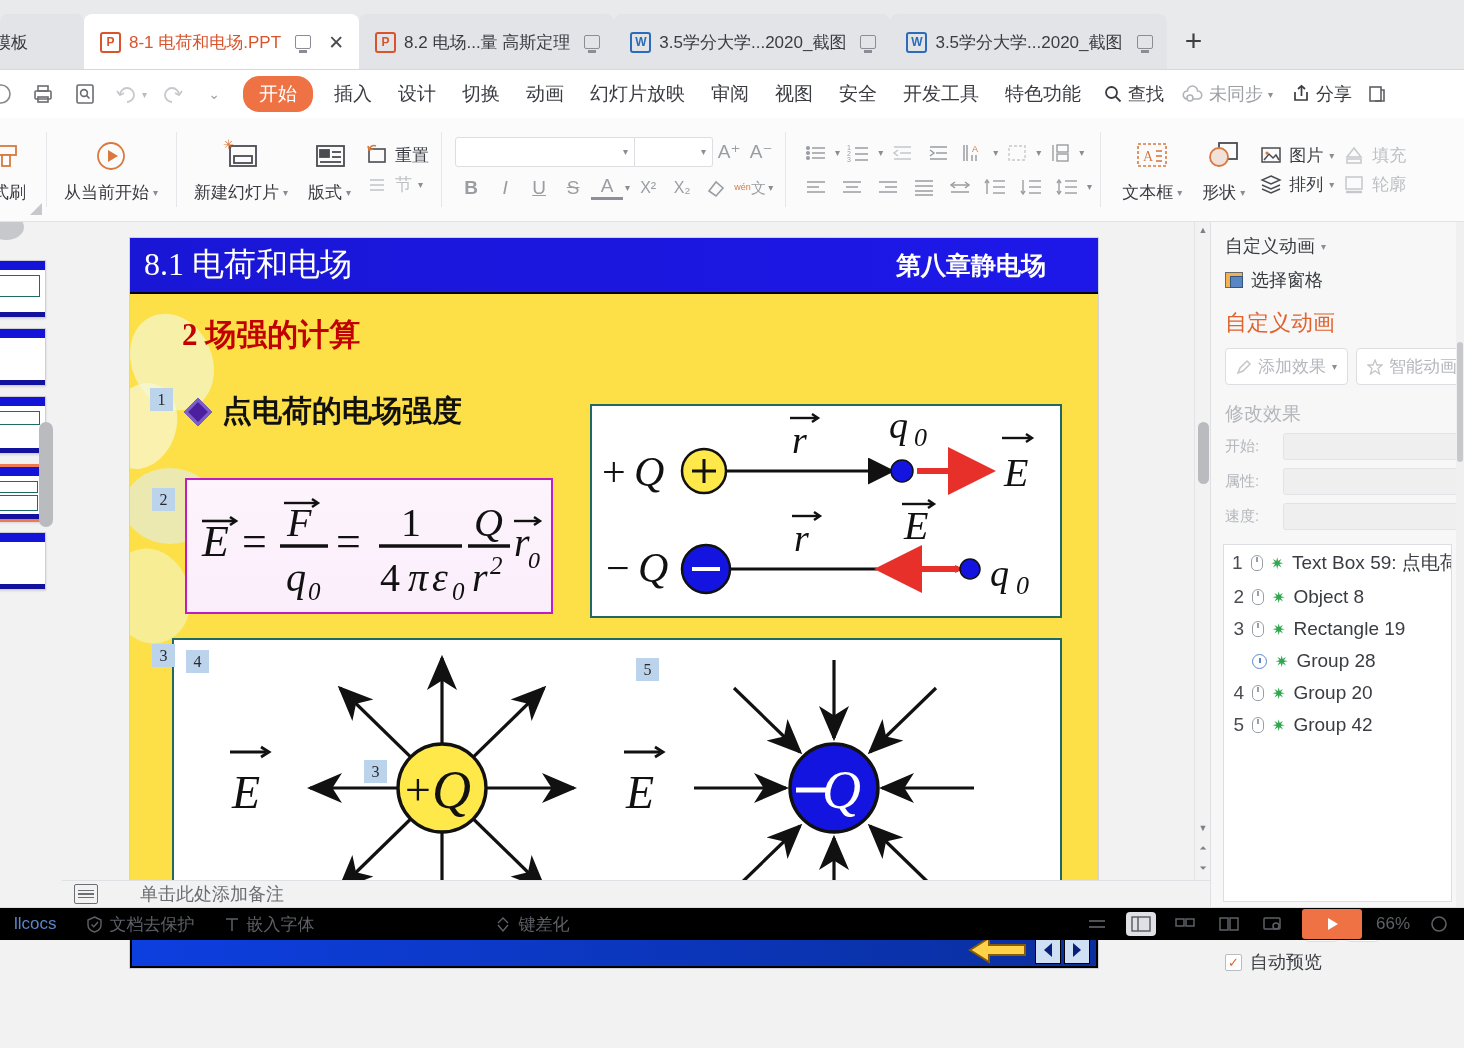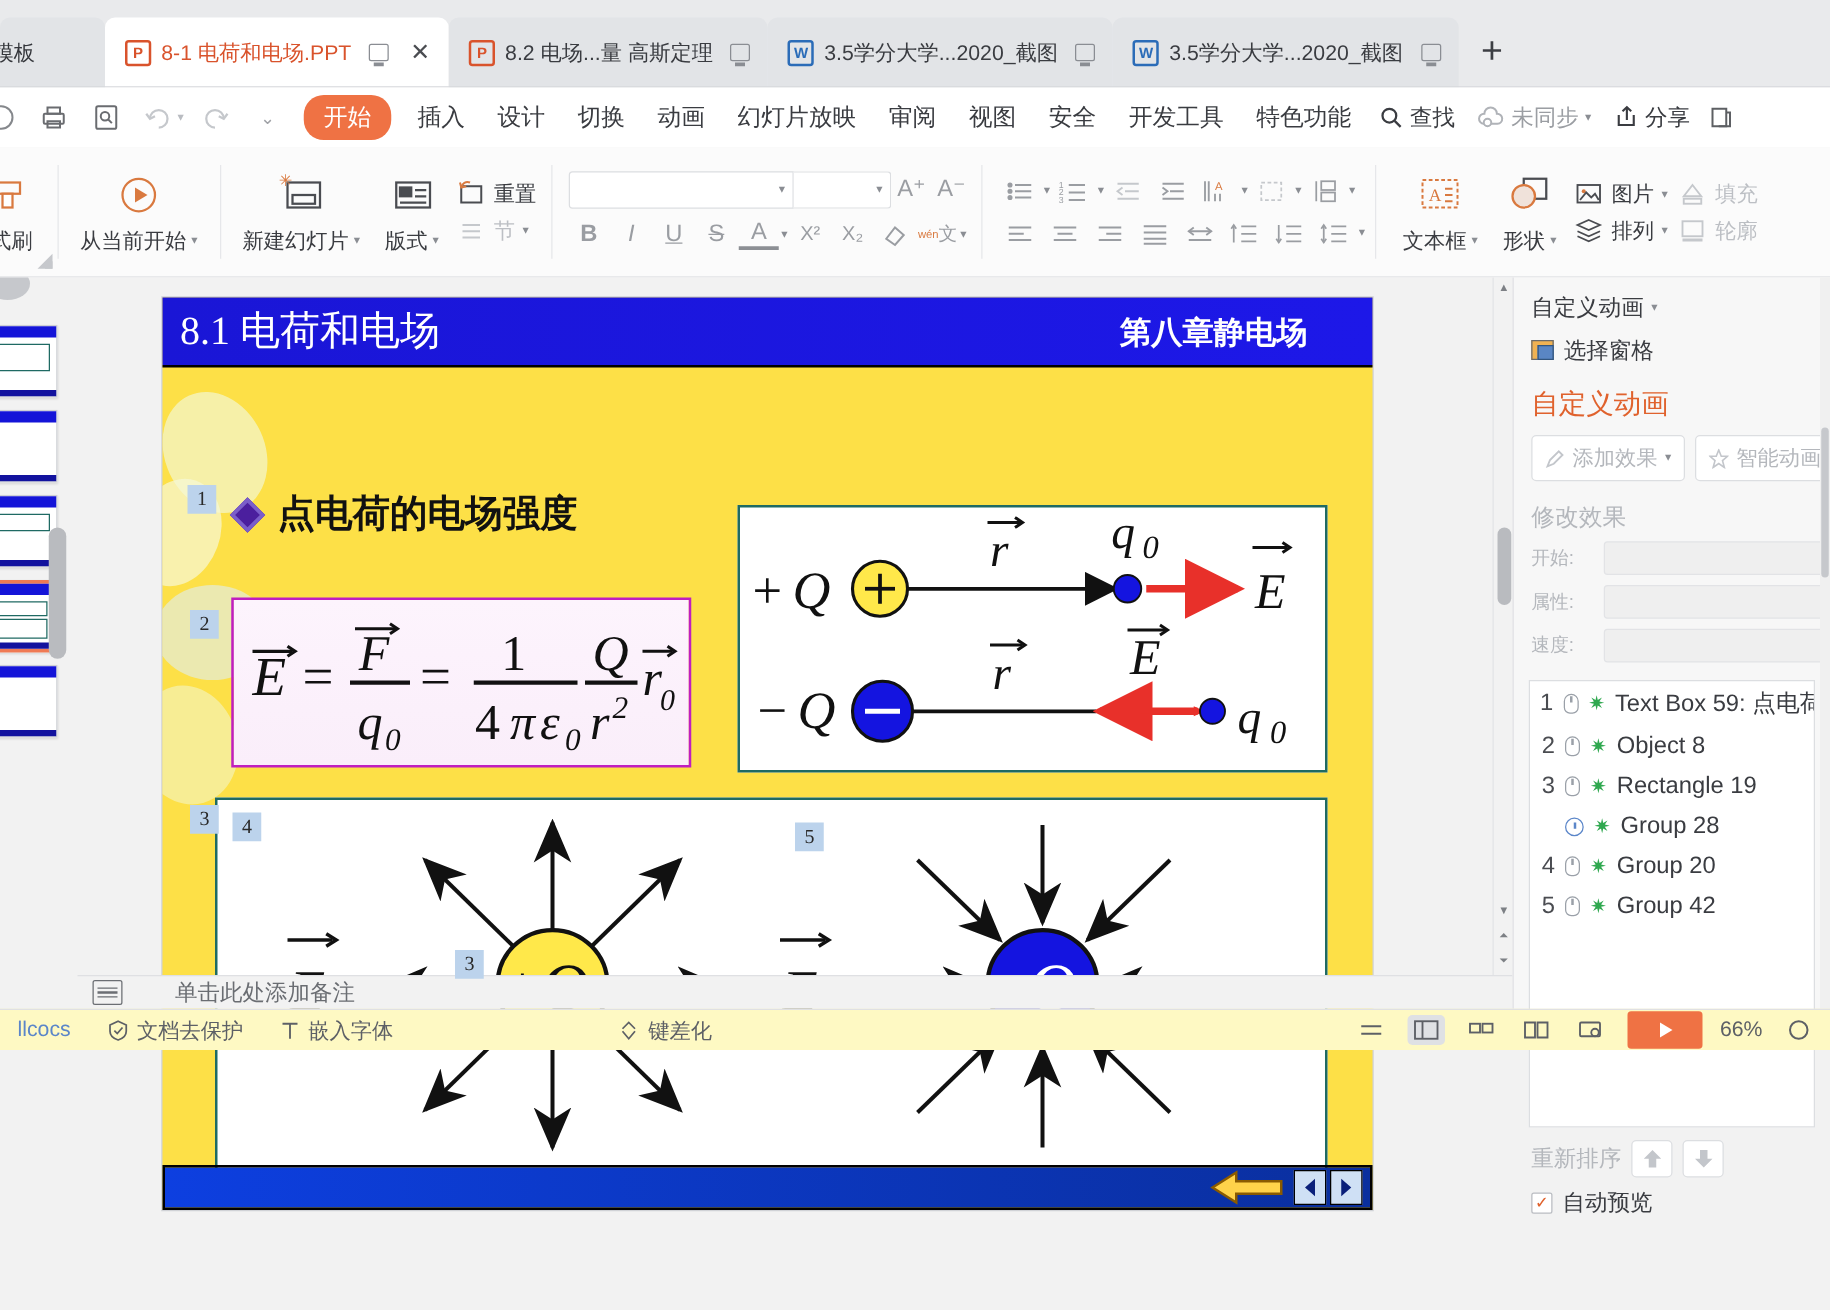--- a/index.html
+++ b/index.html
@@ -1,21 +1,21 @@
 <!DOCTYPE html>
 <html><head>
 <meta charset="utf-8">
 <style>
   * { box-sizing: border-box; margin: 0; padding: 0; }
   html, body {
     width: 1464px; height: 1048px;
     font-family: "Liberation Sans", "DejaVu Sans", sans-serif;
     background: #f2f2f2; overflow: hidden;
   }
-  #app { position: relative; width: 1464px; height: 840px; padding-left: 24px; }
+  #app { position: relative; width: 1464px; height: 940px; padding-left: 24px; }
 
   
   .tabbar {
     position: absolute; left: 0; top: 0; width: 1464px; height: 70px;
     background: #e9eaec; display: flex; align-items: flex-end;
   }
   .tab {
     height: 56px; display: flex; align-items: center; gap: 8px;
     padding: 0 14px 0 16px; position: relative;
     font-size: 17px; color: #33353a; white-space: nowrap;
@@ -223,21 +223,21 @@
   .rp-playrow { display:flex; gap:8px; padding: 4px 14px 8px;}
   .playbtn { border:1px solid #dcdee1;background:#fff;border-radius:4px;padding:6px 12px;font-size:18px;color:#3a3c41;display:flex;align-items:center;gap:7px;}
   .rp-check { display:flex; align-items:center; gap:8px; padding: 4px 14px; font-size:18px; color:#3a3c41;}
   .chk { width:17px;height:17px;border:1px solid #b9bcc1;background:#fff;border-radius:2px;display:flex;align-items:center;justify-content:center;color:#e0622d;font-size:13px;}
   .rp-sbar { position:absolute; right:0; top:0; bottom:0; width:8px; background:#f0f0f0;}
   .rp-sbar i { position:absolute; left:1px; top:120px; width:6px; height:120px; background:#c6c8cc; border-radius:3px;}
 
   
   .statusbar {
     position:absolute; left:0; bottom:0; width:1464px; height:33px;
-    background:#fef9c3; border-top:1px solid #dfe0e3;
+    background:#000000; border-top:1px solid #dfe0e3;
     display:flex; align-items:center; gap:0; overflow:hidden;
   }
   .sb-item { display:flex; align-items:center; gap:6px; font-size:17px; color:#5d6066; padding:0 14px; white-space:nowrap;}
   .sb-right { margin-left:auto; display:flex; align-items:center; gap:14px; padding-right:10px;}
   .viewbtn { width:30px;height:24px; display:flex;align-items:center;justify-content:center;}
   .viewbtn.sel { background:#dfe1e4; border-radius:4px;}
   .playorange { width:60px;height:30px;background:#ef7244;border-radius:3px; display:flex;align-items:center;justify-content:center;}
   .zoomtxt { font-size:17px; color:#5d6066; }
 </style>
 </head>
@@ -721,20 +721,21 @@
         <span class="t-right">第八章静电场</span>
       </div>
 
       <svg style="position:absolute;left:0;top:58px;width:200px;height:400px;pointer-events:none" viewBox="0 0 200 400">
         <ellipse cx="42" cy="66" rx="40" ry="50" fill="#f3f5c8" opacity=".75" transform="rotate(-25 42 66)"></ellipse>
         <ellipse cx="12" cy="130" rx="34" ry="44" fill="#f7f8d8" opacity=".7" transform="rotate(20 12 130)"></ellipse>
         <ellipse cx="40" cy="210" rx="46" ry="38" fill="#dfeef7" opacity=".6"></ellipse>
         <ellipse cx="20" cy="300" rx="40" ry="48" fill="#f3f5c8" opacity=".6" transform="rotate(-15 20 300)"></ellipse>
       </svg>
 
+      <div class="sec-head">2  场强的计算</div>
 
       <span class="anim-tag" style="left:20px;top:150px">1</span>
       <div class="bullet-line">
         <span class="diamond"></span>
         <span class="bullet-text">点电荷的电场强度</span>
       </div>
 
       <span class="anim-tag" style="left:22px;top:250px">2</span>
       <div class="formula-box">
         <svg width="350" height="116" viewBox="0 0 350 116">

